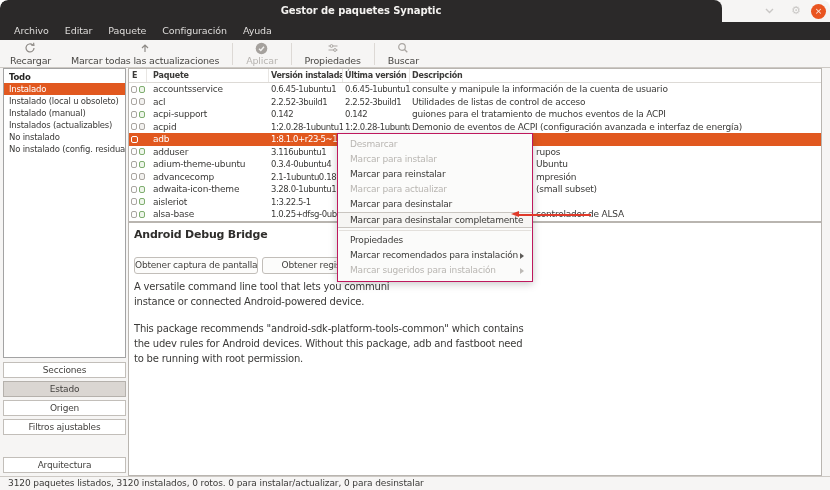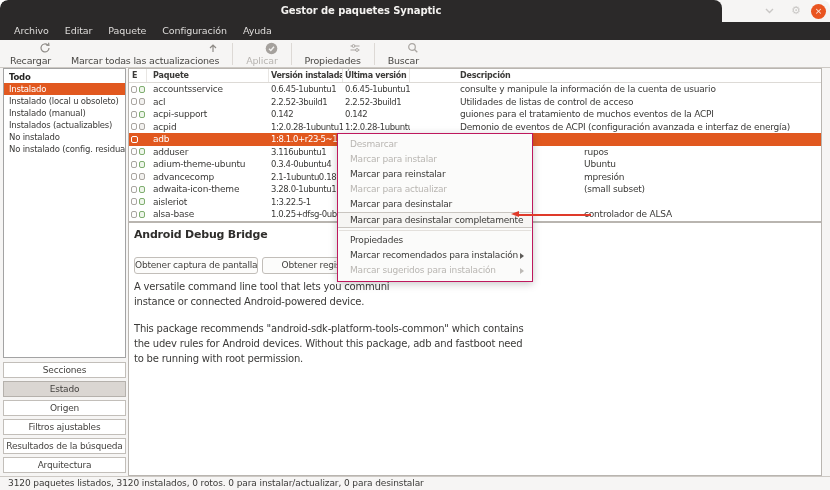--- a/index.html
+++ b/index.html
@@ -12,21 +12,21 @@
   .chev { position:absolute; left:764px; top:4px; }
   .gearbtn { position:absolute; left:791px; top:3px; color:#c9c7c5; font-size:11px; line-height:16px; }
   .closebtn { position:absolute; left:811px; top:4px; width:15px; height:15px; border-radius:50%; background:#e95420; color:#fceee8; font-size:9px; line-height:14px; text-align:center; }
 
   
   .menubar { position:absolute; left:0; top:22px; width:830px; height:18px; background:#2b2929; display:flex; align-items:center; padding-left:6px; }
   .menubar .mitem { color:#dedcda; font-size:9.5px; letter-spacing:-0.1px; padding:0 8px; line-height:18px; }
 
   
   .toolbar { position:absolute; left:0; top:40px; width:830px; height:28px; background:#f6f5f4; border-bottom:1px solid #cdc9c4; display:flex; align-items:center; }
-  .tbtn { display:flex; flex-direction:column; align-items:flex-end; justify-content:center; height:28px; padding:0 10px; }
+  .tbtn { display:flex; flex-direction:column; align-items:center; justify-content:center; height:28px; padding:0 10px; }
   .tbtn .ticon { height:13px; display:flex; align-items:center; justify-content:center; }
   .tbtn .tlabel { font-size:9.5px; color:#4a4845; letter-spacing:-0.2px; line-height:11px; }
   .tbtn.disabled .tlabel { color:#b7b4b0; }
   .tsep { width:1px; height:22px; background:#ddd9d5; margin:0 3px; }
 
   
   .filterbox { position:absolute; left:3px; top:68px; width:123px; height:290px; background:#fff; border:1px solid #a3a3a3; padding-top:2px; }
   .fitem { height:12px; line-height:12px; font-size:8.5px; letter-spacing:-0.2px; color:#3b3a38; padding-left:5px; white-space:nowrap; overflow:hidden; }
   .fitem.bold { font-weight:bold; color:#262523; }
   .fitem.selected { background:#e1581f; color:#fff; }
@@ -36,21 +36,21 @@
   
   .tablebox { position:absolute; left:128px; top:68px; width:694px; height:154px; background:#fff; border:1px solid #b9b5b0; overflow:hidden; }
   .thead { display:flex; height:14px; border-bottom:1px solid #dddad6; }
   .th { font-size:8px; font-weight:bold; letter-spacing:-0.2px; color:#3b3a38; line-height:13px; border-right:1px solid #e8e6e3; white-space:nowrap; overflow:hidden; }
   .pkg-row { display:flex; height:12.5px; align-items:center; color:#3b3a38; }
   .pkg-row.selected { background:#e1581f; color:#fff; }
   .c-e { width:18px; display:flex; align-items:center; padding-left:2px; }
   .c-pkg { width:122px; padding-left:6px; }
   .c-ver { width:74px; padding-left:2px; }
   .c-lat { width:67px; padding-left:2px; }
-  .c-desc { flex:1; padding-left:2px;margin-left:48px; }
+  .c-desc { flex:1; padding-left:2px; }
   .cell { font-size:9px; letter-spacing:-0.2px; white-space:nowrap; overflow:hidden; line-height:12px; }
   .c-ver, .c-lat { font-size:8.5px; letter-spacing:-0.4px; }
   .rows .pkg-row:nth-child(n+6) .c-desc { padding-left:126px; }
   .st-icon { display:inline-block; width:7px; height:7px; border-radius:2px; margin-right:2px; }
   .ic1 { border:1px solid #a9a5a0; background:#fdfdfd; }
   .ic2g { border:1px solid #7fae6f; background:#eef5ea; }
   .ic2n { border:1px solid #a9a5a0; background:#f2f1ef; }
   .selected .ic1 { border-color:#fff; background:transparent; }
 
   
@@ -162,21 +162,20 @@
     <div class="fitem">Instalado (manual)</div>
     <div class="fitem">Instalados (actualizables)</div>
     <div class="fitem">No instalado</div>
     <div class="fitem">No instalado (config. residual)</div>
   </div>
 
   <div class="sbtn" style="top:362px">Secciones</div>
   <div class="sbtn active" style="top:381px">Estado</div>
   <div class="sbtn" style="top:400px">Origen</div>
   <div class="sbtn" style="top:419px">Filtros ajustables</div>
-  <div class="sbtn" style="top:438px">Resultados de la búsqueda</div>
   <div class="sbtn" style="top:457px">Arquitectura</div>
 
   <div class="tablebox">
     <div class="thead">
       <div class="th c-e" style="padding-left:3px">E</div>
       <div class="th c-pkg">Paquete</div>
       <div class="th c-ver" style="font-size:8px;letter-spacing:-0.3px">Versión instalada</div>
       <div class="th c-lat" style="font-size:8px;letter-spacing:-0.3px">Última versión</div>
       <div class="th c-desc" style="border-right:none">Descripción</div>
     </div>

